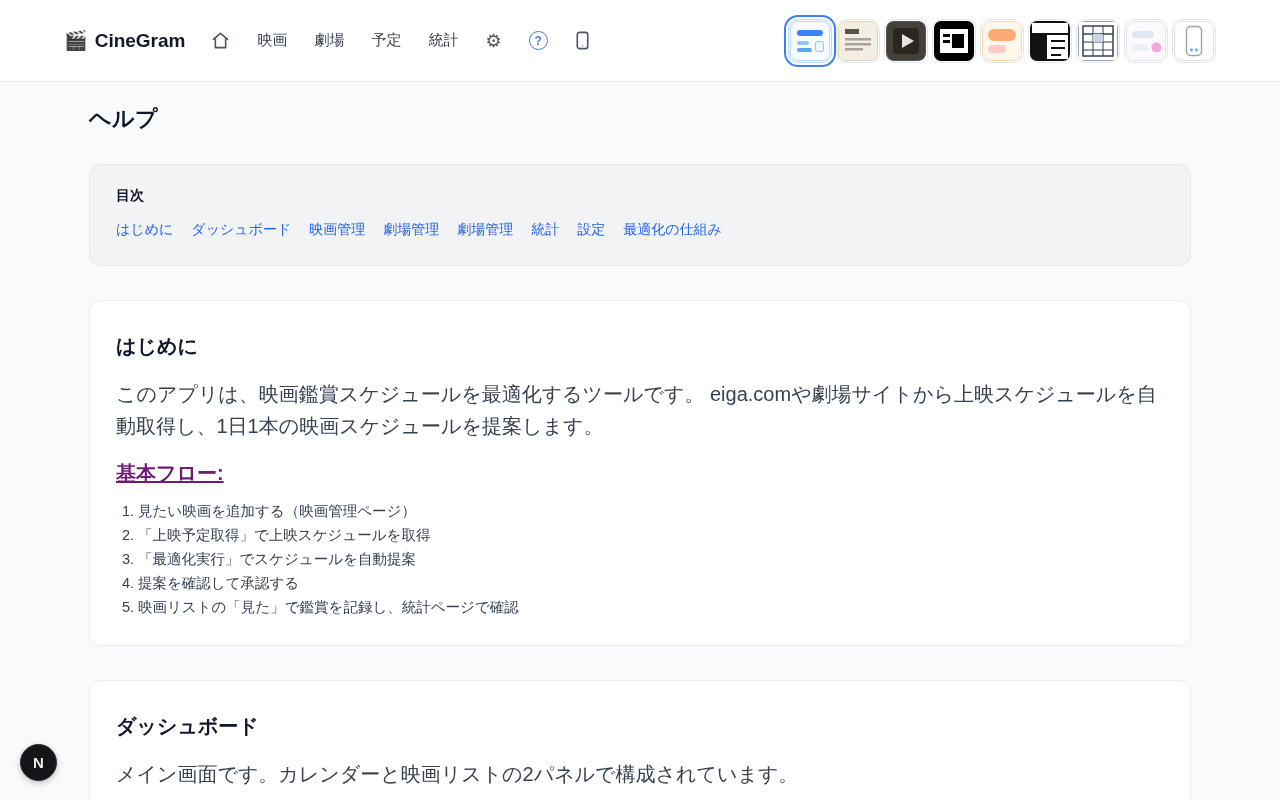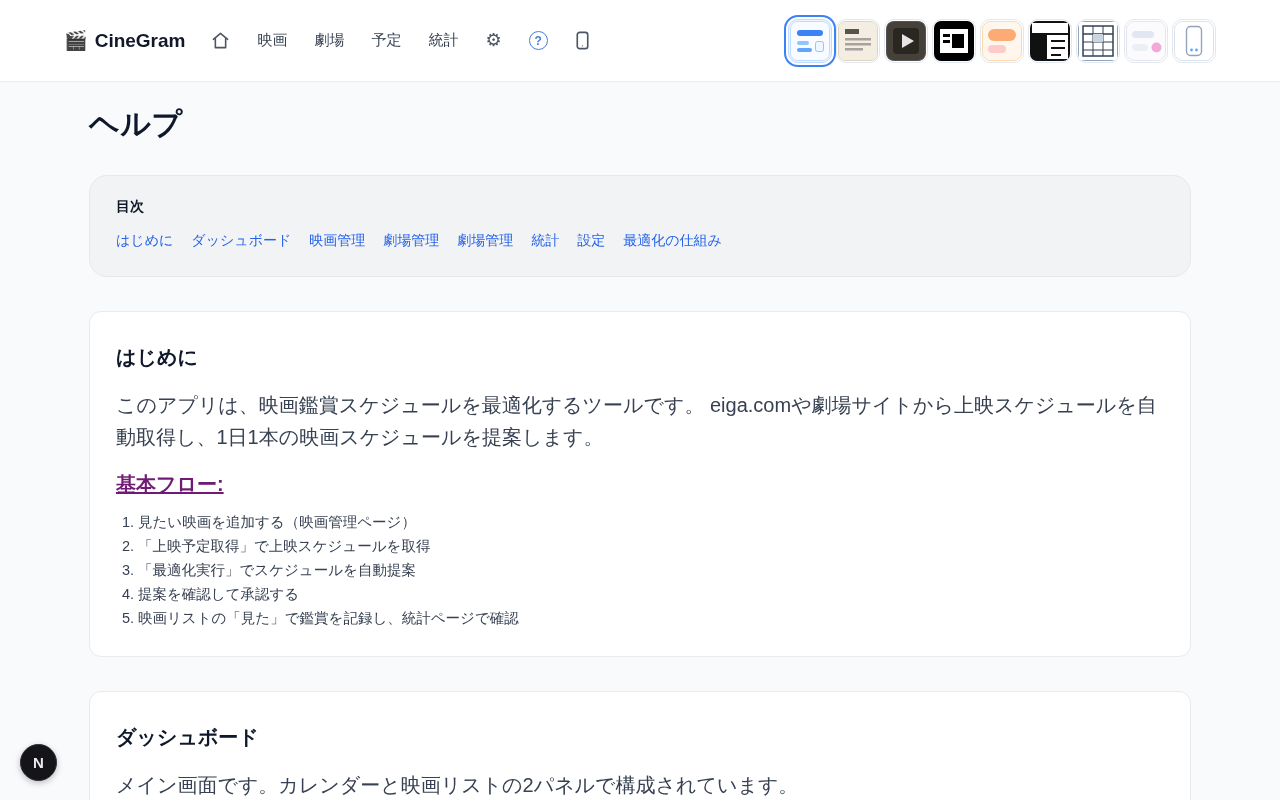--- a/index.html
+++ b/index.html
@@ -20,21 +20,21 @@
     align-items: center;
     padding: 0 64px;
   }
   .logo {
     display: flex; align-items: center; gap: 7px;
     font-size: 19px; font-weight: 800; color: #111827;
     white-space: nowrap;
   }
   .logo .logo-emoji { font-size: 19px; }
   .main-nav {
-    display: flex; align-items: flex-start;
+    display: flex; align-items: flex-end;
     margin-left: 26px; gap: 27px;
   }
   .nav-link {
     font-size: 15px; color: #374151; text-decoration: none;
     cursor: pointer;
   }
   .nav-icon-btn {
     background: none; border: none; padding: 0; cursor: pointer;
     display: flex; align-items: center; color: #4b5563;
   }
@@ -59,28 +59,28 @@
   .theme-btn.selected {
     outline: 2px solid #3b82f6;
     outline-offset: 2px;
     border-color: #bfdbfe;
     background: #eff6ff;
   }
   
   .container { width: 1102px; margin: 0 auto; }
   .page-title {
     margin: 22px 0 0 0;
-    font-size: 30px; font-weight: 800; color: #0f172a;
+    font-size: 22px; font-weight: 800; color: #0f172a;
     letter-spacing: 0.5px;
   }
   .toc-card {
     margin-top: 30px;
     background: #f1f3f5;
     border: 1px solid #e5e8ec;
-    border-radius: 18px;
+    border-radius: 12px;
     padding: 22px 26px 26px 26px;
   }
   .toc-title { font-size: 14px; font-weight: 700; color: #111827; margin: 0 0 16px 0; }
   .toc-links { display: flex; flex-wrap: wrap; gap: 18px; }
   .toc-links a { color: #2563eb; font-size: 14px; text-decoration: none; cursor: pointer; }
   .section-card {
     margin-top: 34px;
     background: #ffffff;
     border: 1px solid #e7eaee;
     border-radius: 12px;

